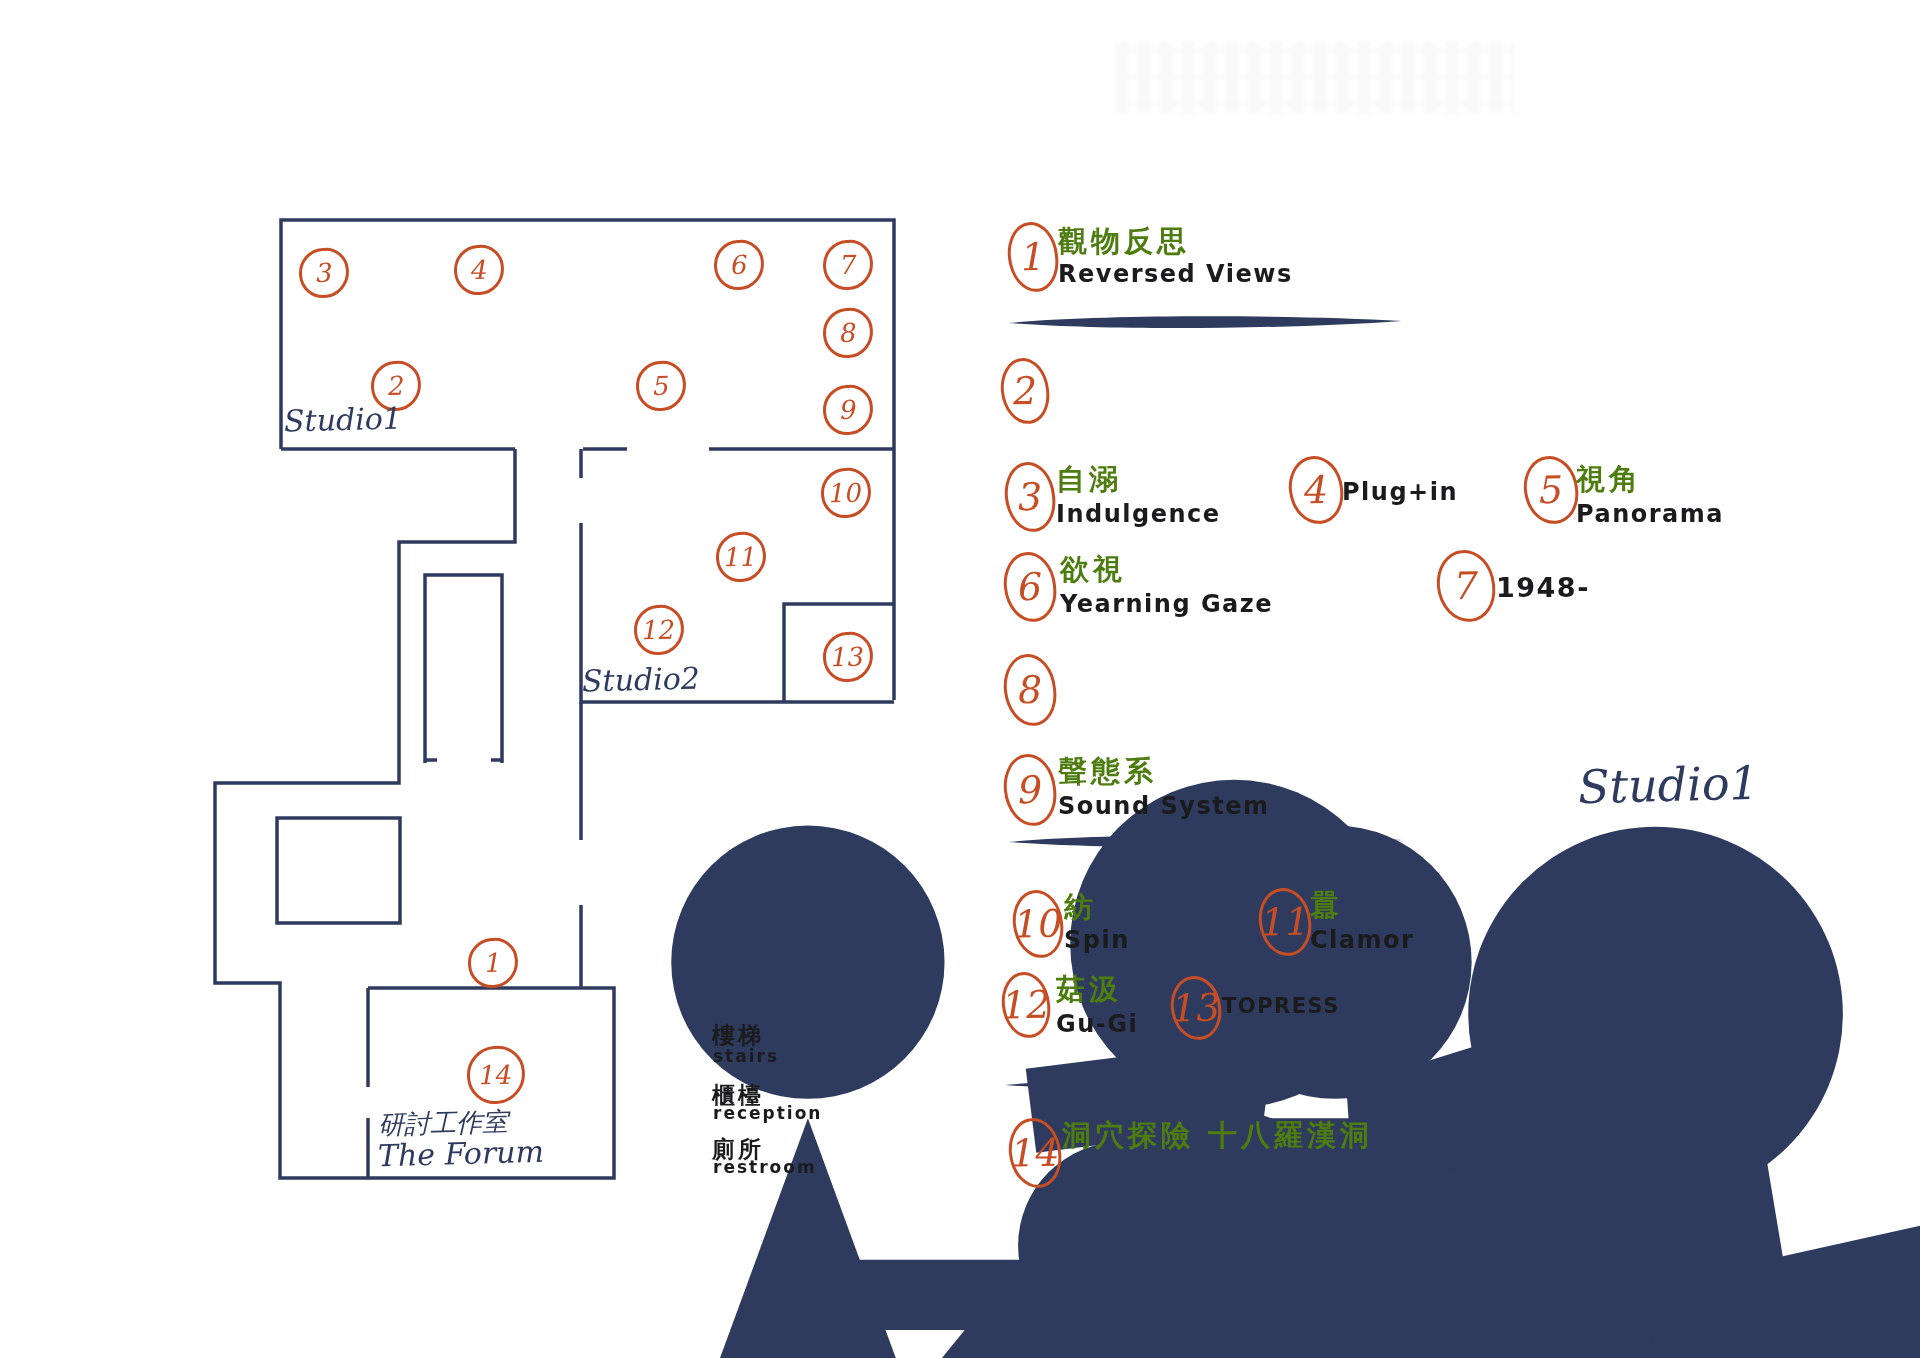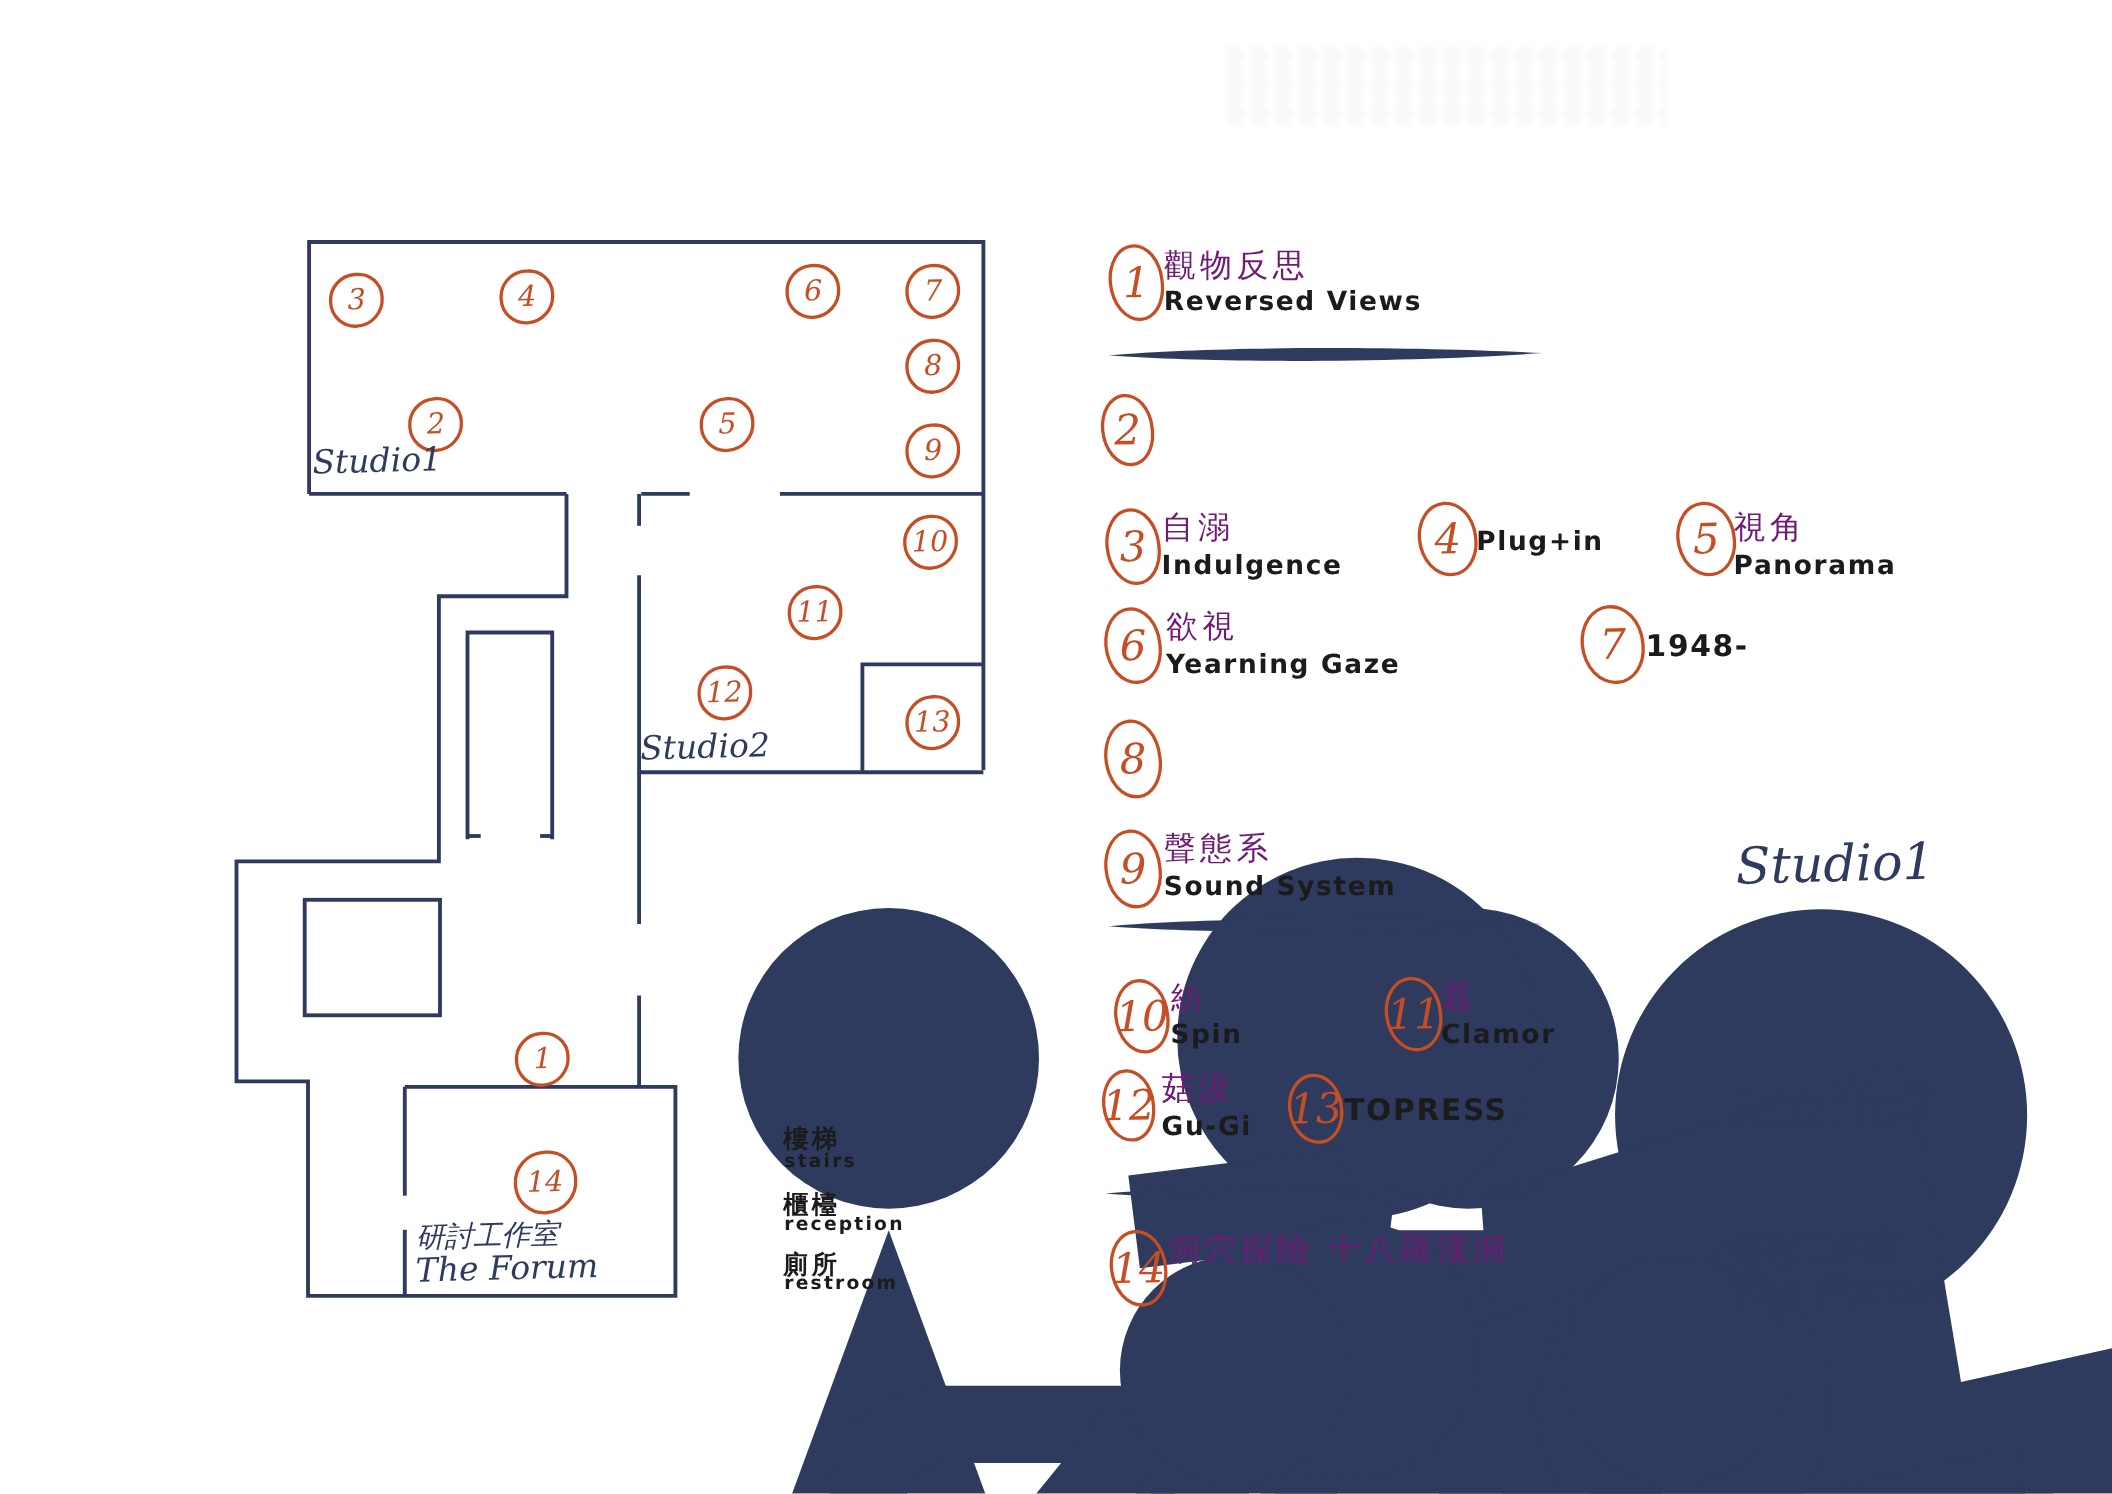--- a/index.html
+++ b/index.html
@@ -13,21 +13,21 @@
           display:flex;align-items:center;justify-content:center;transform:rotate(-4deg);}
   .marker span{font-family:"DejaVu Serif",serif;font-style:italic;font-size:26px;color:#c64d24;
           transform:rotate(3deg);}
   .marker.big{width:52px;height:52px;}
   
   .lg-circle{position:absolute;border:3.5px solid #c64d24;border-radius:48% 52% 46% 54%;
           display:flex;align-items:center;justify-content:center;transform:rotate(-5deg);}
   .lg-circle span{font-family:"DejaVu Serif",serif;font-style:italic;font-size:38px;color:#c64d24;
           transform:rotate(4deg);}
   
-  .lg-zh{position:absolute;font-size:29px;font-weight:400;letter-spacing:4px;color:#701a75;white-space:nowrap;}
+  .lg-zh{position:absolute;font-size:29px;font-weight:700;letter-spacing:4px;color:#4d7c0f;white-space:nowrap;}
   .lg-en{position:absolute;font-size:24px;font-weight:bold;letter-spacing:1.5px;color:#1b1b1d;white-space:nowrap;}
   
   .hand{position:absolute;font-family:"DejaVu Serif",serif;font-style:italic;color:#2e3b5e;
         white-space:nowrap;transform:rotate(-1.5deg);}
   
   .key-zh{position:absolute;font-size:23px;font-weight:600;letter-spacing:3px;color:#1b1b1d;white-space:nowrap;}
   .key-en{position:absolute;font-size:17px;font-weight:bold;letter-spacing:2px;color:#1b1b1d;white-space:nowrap;}
   
   .watermark{position:absolute;left:1115px;top:42px;width:400px;height:72px;opacity:0.05;filter:blur(1.5px);
      background:repeating-linear-gradient(90deg,#9aa0a8 0 14px,transparent 14px 22px),
@@ -231,21 +231,21 @@
 
   <div class="lg-circle" style="left:1002px;top:972px;width:42px;height:60px">
       <span>12</span>
     </div>
   <div class="lg-zh" style="left:1056px;top:970px">菇汲</div>
   <div class="lg-en" style="left:1056px;top:1010px">Gu-Gi</div>
 
   <div class="lg-circle" style="left:1171px;top:976px;width:44px;height:58px">
       <span>13</span>
     </div>
-  <div class="lg-en" style="left:1222px;top:994px;font-size:27px">TOPRESS</div>
+  <div class="lg-en" style="left:1222px;top:994px;font-size:21px">TOPRESS</div>
 
   <div class="lg-circle" style="left:1009px;top:1118px;width:46px;height:64px">
       <span>14</span>
     </div>
   <div class="lg-zh" style="left:1062px;top:1116px">洞穴探險 十八羅漢洞</div>
 
   <div class="hand abs" style="left:1578px;top:758px;font-size:46px">Studio1</div>
   <div class="hand abs" style="left:1576px;top:980px;font-size:46px">Studio2</div>
   <div class="hand abs" style="left:1572px;top:1116px;font-size:30px">研討工作室</div>
   <div class="hand abs" style="left:1572px;top:1154px;font-size:36px">The Forum</div>

